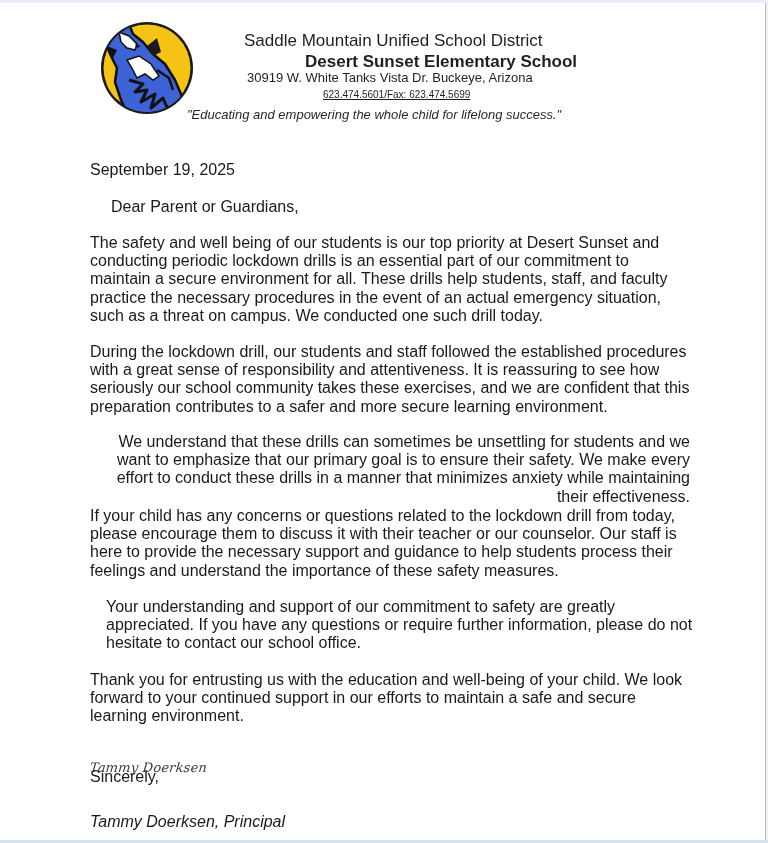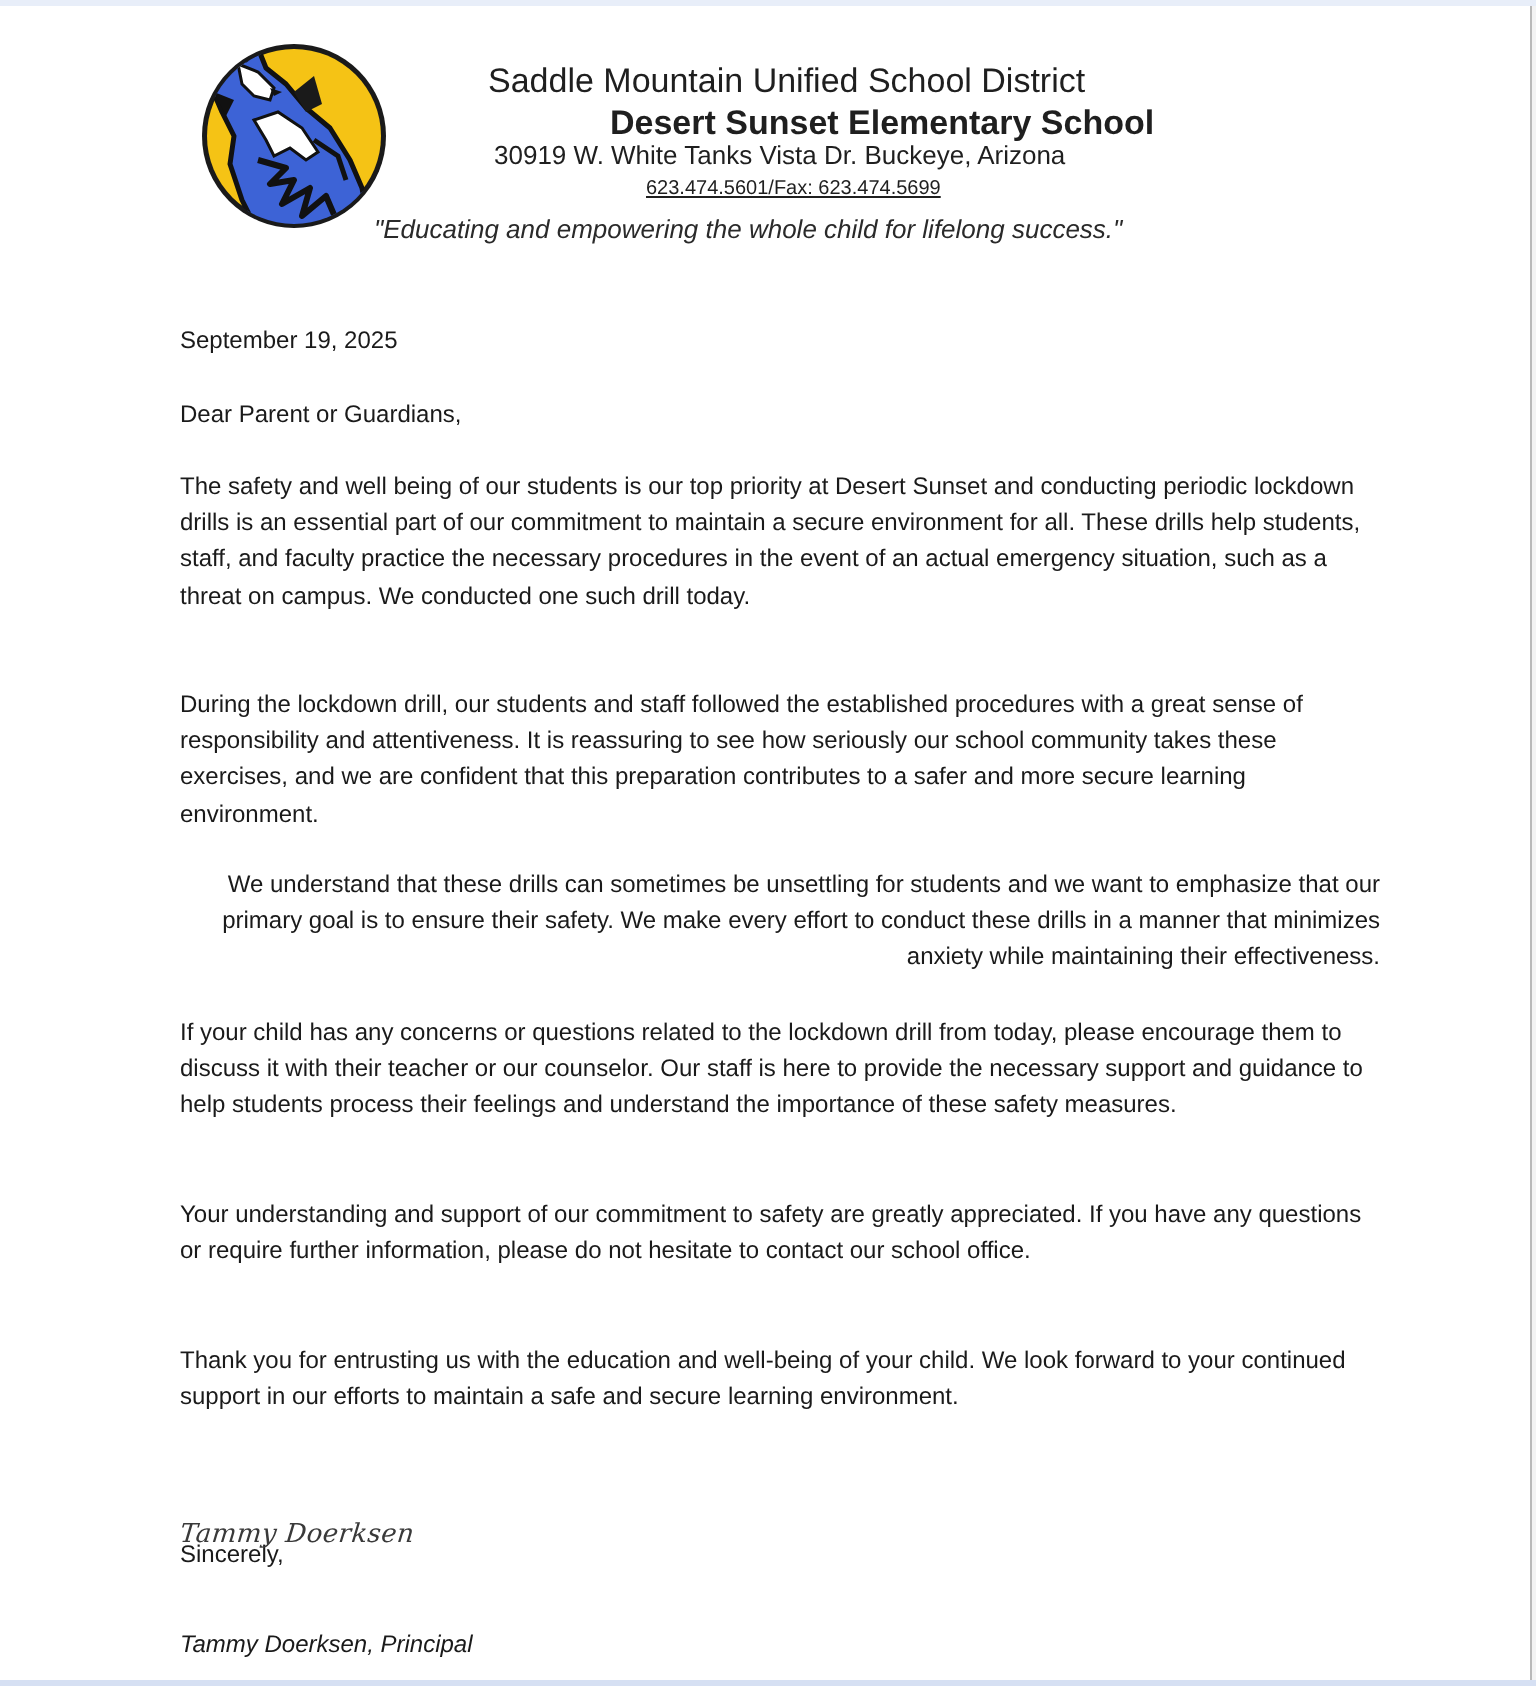--- a/index.html
+++ b/index.html
@@ -38,30 +38,30 @@
       position: absolute; white-space: nowrap; color: #1f1f1f;
     }
     .district { left: 244px; top: 31px; font-size: 17px; }
     .school { left: 305px; top: 52px; font-size: 17px; font-weight: bold; }
     .address { left: 247px; top: 70px; font-size: 13px; }
     .phone { left: 323px; top: 89px; font-size: 10px; text-decoration: underline; }
     .motto { left: 187px; top: 107px; font-size: 13px; font-style: italic; color: #2a2a2a; }
 
     .body-text {
       position: absolute; left: 90px; width: 600px;
-      font-size: 12px; line-height: 18.2px; color: #1a1a1a;
+      font-size: 16px; line-height: 18.2px; color: #1a1a1a;
     }
     .body-text p { margin: 0; }
     .date { top: 161px; }
-    .greeting { top: 198px; }
+    .greeting { top: 198px; margin-left: 21px; }
     .p1 { top: 234px; }
     .p2 { top: 343px; }
     .p3 { top: 433px; text-align: right; }
     .p4 { top: 507px; }
-    .p5 { top: 598px; }
+    .p5 { top: 598px; margin-left: 16px; }
     .p6 { top: 671px; }
     .closing { top: 725px; margin-top: 43px; }
     .signature {
       position: absolute; left: 90px; top: 760px;
       font-family: "DejaVu Serif", serif; font-style: italic;
       font-size: 13px; color: #3a3a3a; letter-spacing: 0.2px;
       transform: skewX(-6deg);
     }
     .signoff { top: 813px; font-style: italic; }
   </style>

